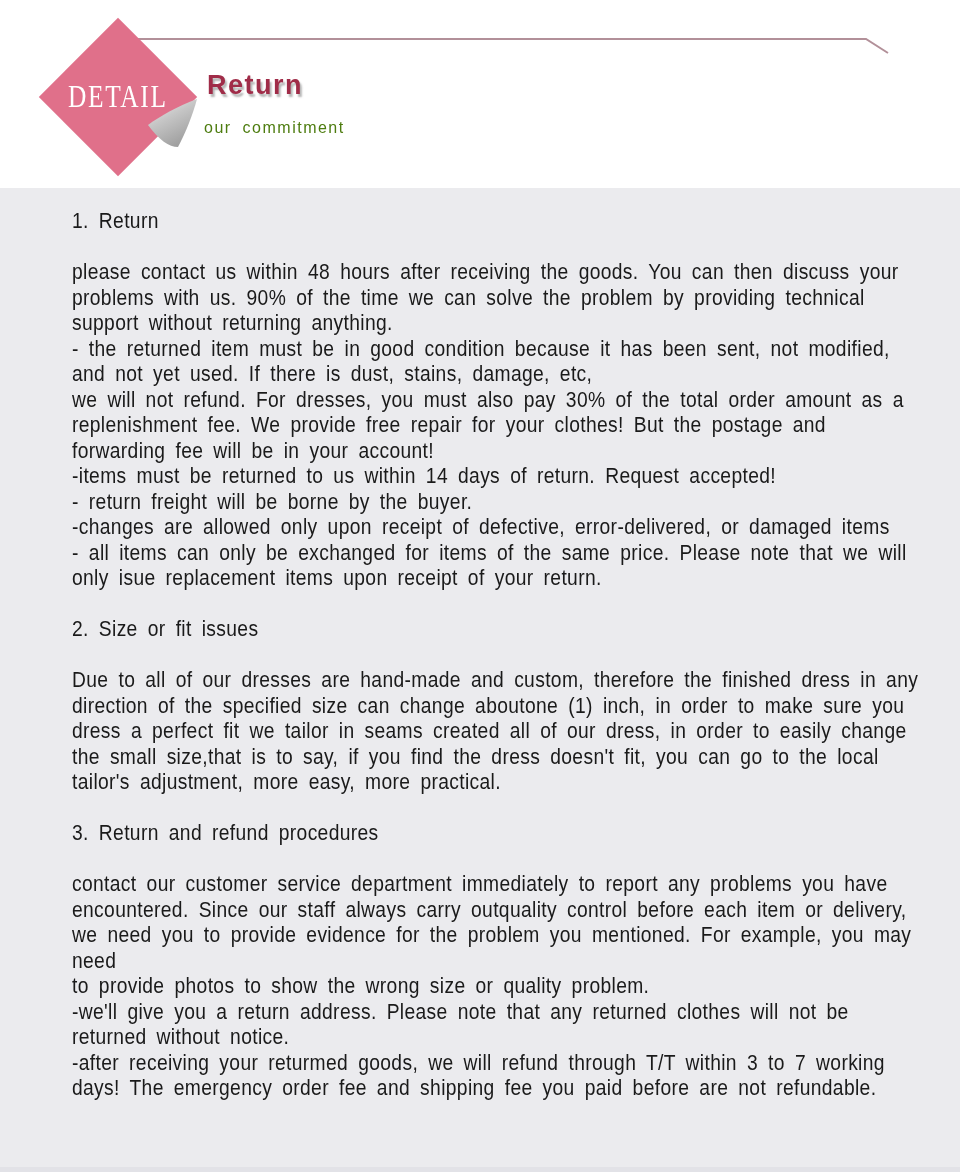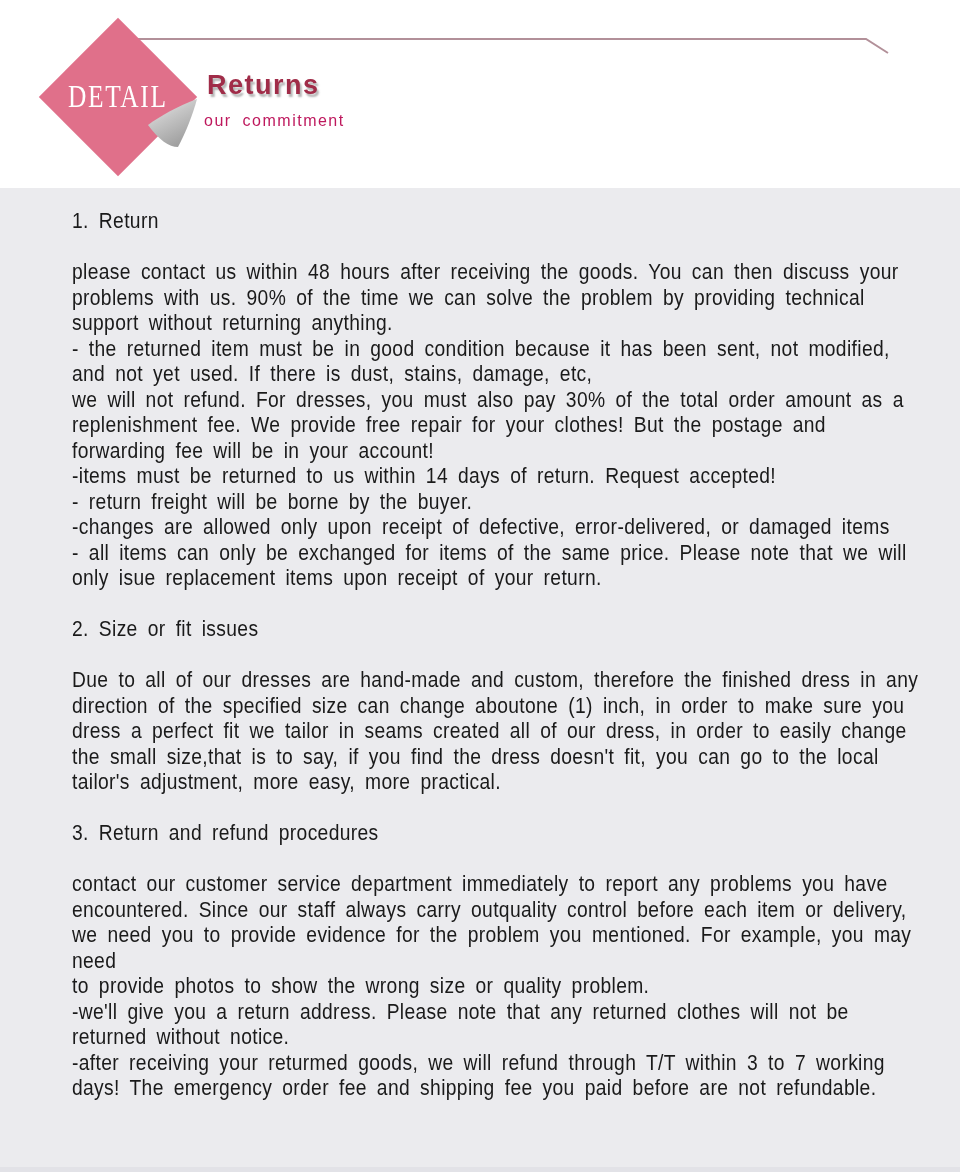--- a/index.html
+++ b/index.html
@@ -21,22 +21,22 @@
     font-size:31px;letter-spacing:2px;white-space:nowrap;
   }
   .fold-svg{position:absolute;left:0;top:0;z-index:3;pointer-events:none;}
   .titles{position:absolute;left:207px;top:70px;z-index:4;}
   .title{
     font-size:27px;font-weight:bold;letter-spacing:1.5px;
     color:var(--title-maroon,#a02c48);
     text-shadow:2px 3px 2px rgba(120,120,120,0.55);
   }
   .subtitle{
-    margin-top:11px;margin-left:-3px;
-    font-size:16px;letter-spacing:1.5px;word-spacing:5px;color:#be185d;
+    margin-top:18px;margin-left:-3px;
+    font-size:16px;letter-spacing:1.5px;word-spacing:5px;color:#4d7c0f;
   }
   
   .content-bg{
     position:absolute;left:0;top:188px;right:0;bottom:0;
     background:var(--content-background,#ebebee);
   }
   .bottom-strip{position:absolute;left:0;bottom:0;width:100%;height:5px;background:#e2e2e7;}
   .text-col{
     position:absolute;left:72px;top:208px;width:1012px;
     transform:scaleX(0.875);transform-origin:0 0;
@@ -72,21 +72,21 @@
         <linearGradient id="foldGrad" x1="0%" y1="0%" x2="55%" y2="100%">
           <stop offset="0%" stop-color="#f2f2f2"></stop>
           <stop offset="45%" stop-color="#c7c7c7"></stop>
           <stop offset="100%" stop-color="#9f9f9f"></stop>
         </linearGradient>
       </defs>
       <path d="M197,99 C178,106 160,116 148,125 C159,140 169,147 178,147 C186,132 193,114 197,99 Z" fill="url(#foldGrad)"></path>
     </svg>
 
     <div class="titles">
-      <div class="title">Returns</div>
+      <div class="title">Return</div>
       <div class="subtitle">our commitment</div>
     </div>
   </div>
 
   <div class="content-bg">
     <div class="bottom-strip"></div>
   </div>
 
   <div class="text-col">
 

